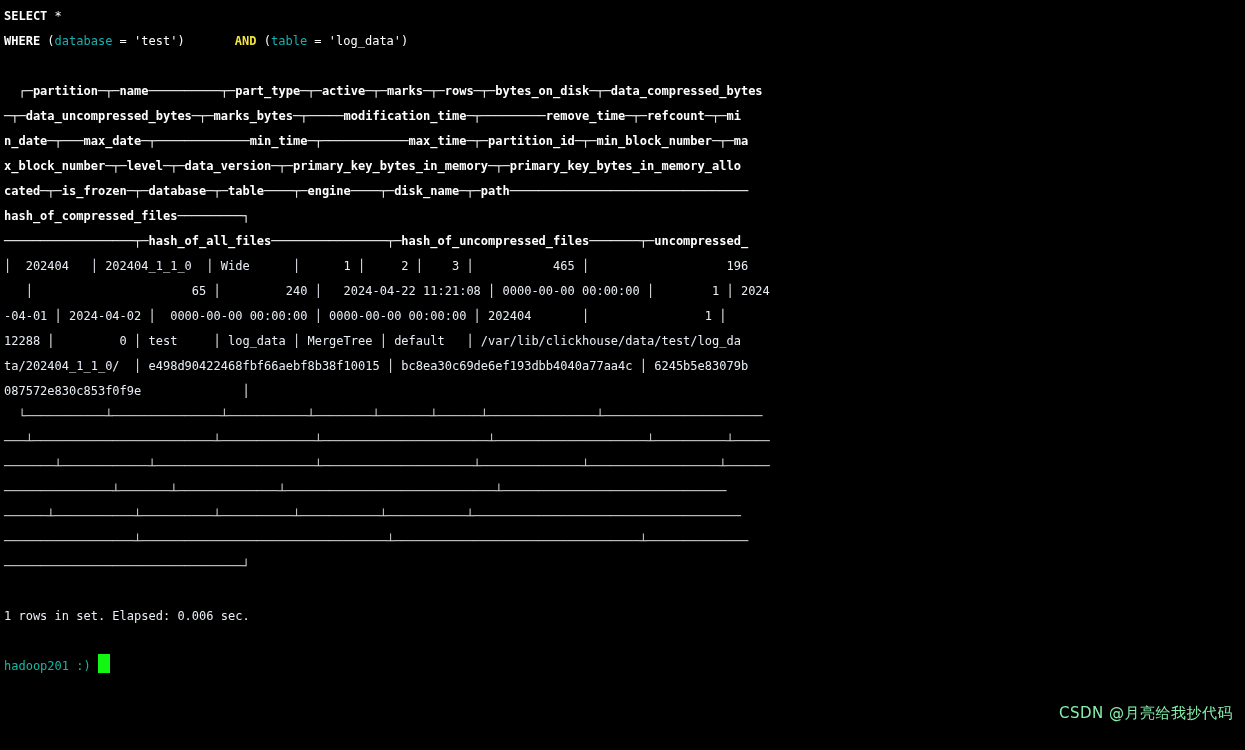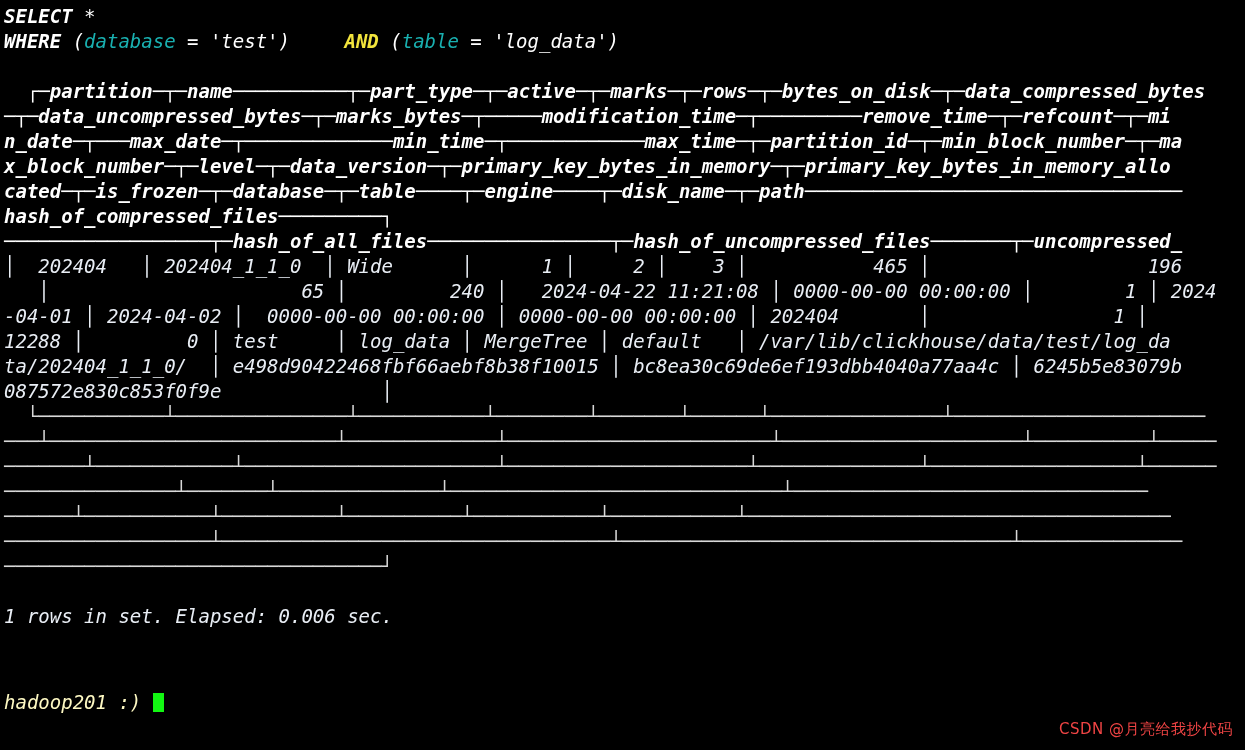--- a/index.html
+++ b/index.html
@@ -20,50 +20,49 @@
     line-height: 25px;
     letter-spacing: 0px;
     color: #e6e6e6;
     padding: 4px 0 0 4px;
     box-sizing: border-box;
     -webkit-font-smoothing: none;
   }
   .line {
     white-space: pre;
     height: 25px;
-    font-size: 19px;
+    font-size: 12px;
     line-height: 25px;
-    font-style: italic;
   }
   .kw      { color: #ffffff; font-weight: bold; }
   .ident   { color: #19b0b0; }
   .and     { color: #f2e43c; font-weight: bold; margin-left: 43px; }
   .punct   { color: #ffffff; }
   .str     { color: #ffffff; }
   .hdr     { color: #ffffff; font-weight: bold; }
   .txt     { color: #e9eef5; }
   .rule    { color: #d8d8d8; }
   .footer  { color: #e9eef5; }
-  .prompt  { color: #fef9c3; margin-top: 36px; }
+  .prompt  { color: #14b8a6; }
   .blank   { height: 25px; }
 
   #cursor {
     display: inline-block;
     width: 11.6px;
     height: 19px;
     background: #12f712;
     vertical-align: -3px;
   }
   #watermark {
     position: absolute;
     right: 12px;
-    bottom: 8px;
+    bottom: 24px;
     font-family: "DejaVu Sans", "Liberation Sans", sans-serif;
     font-size: 15px;
-    color: #ef4444;
+    color: #86efac;
     letter-spacing: 0.5px;
     white-space: pre;
   }
 </style>
 </head>
 <body>
 
 <div id="terminal">
 
   <div class="line"><span class="kw">SELECT</span><span class="punct"> *</span></div>

